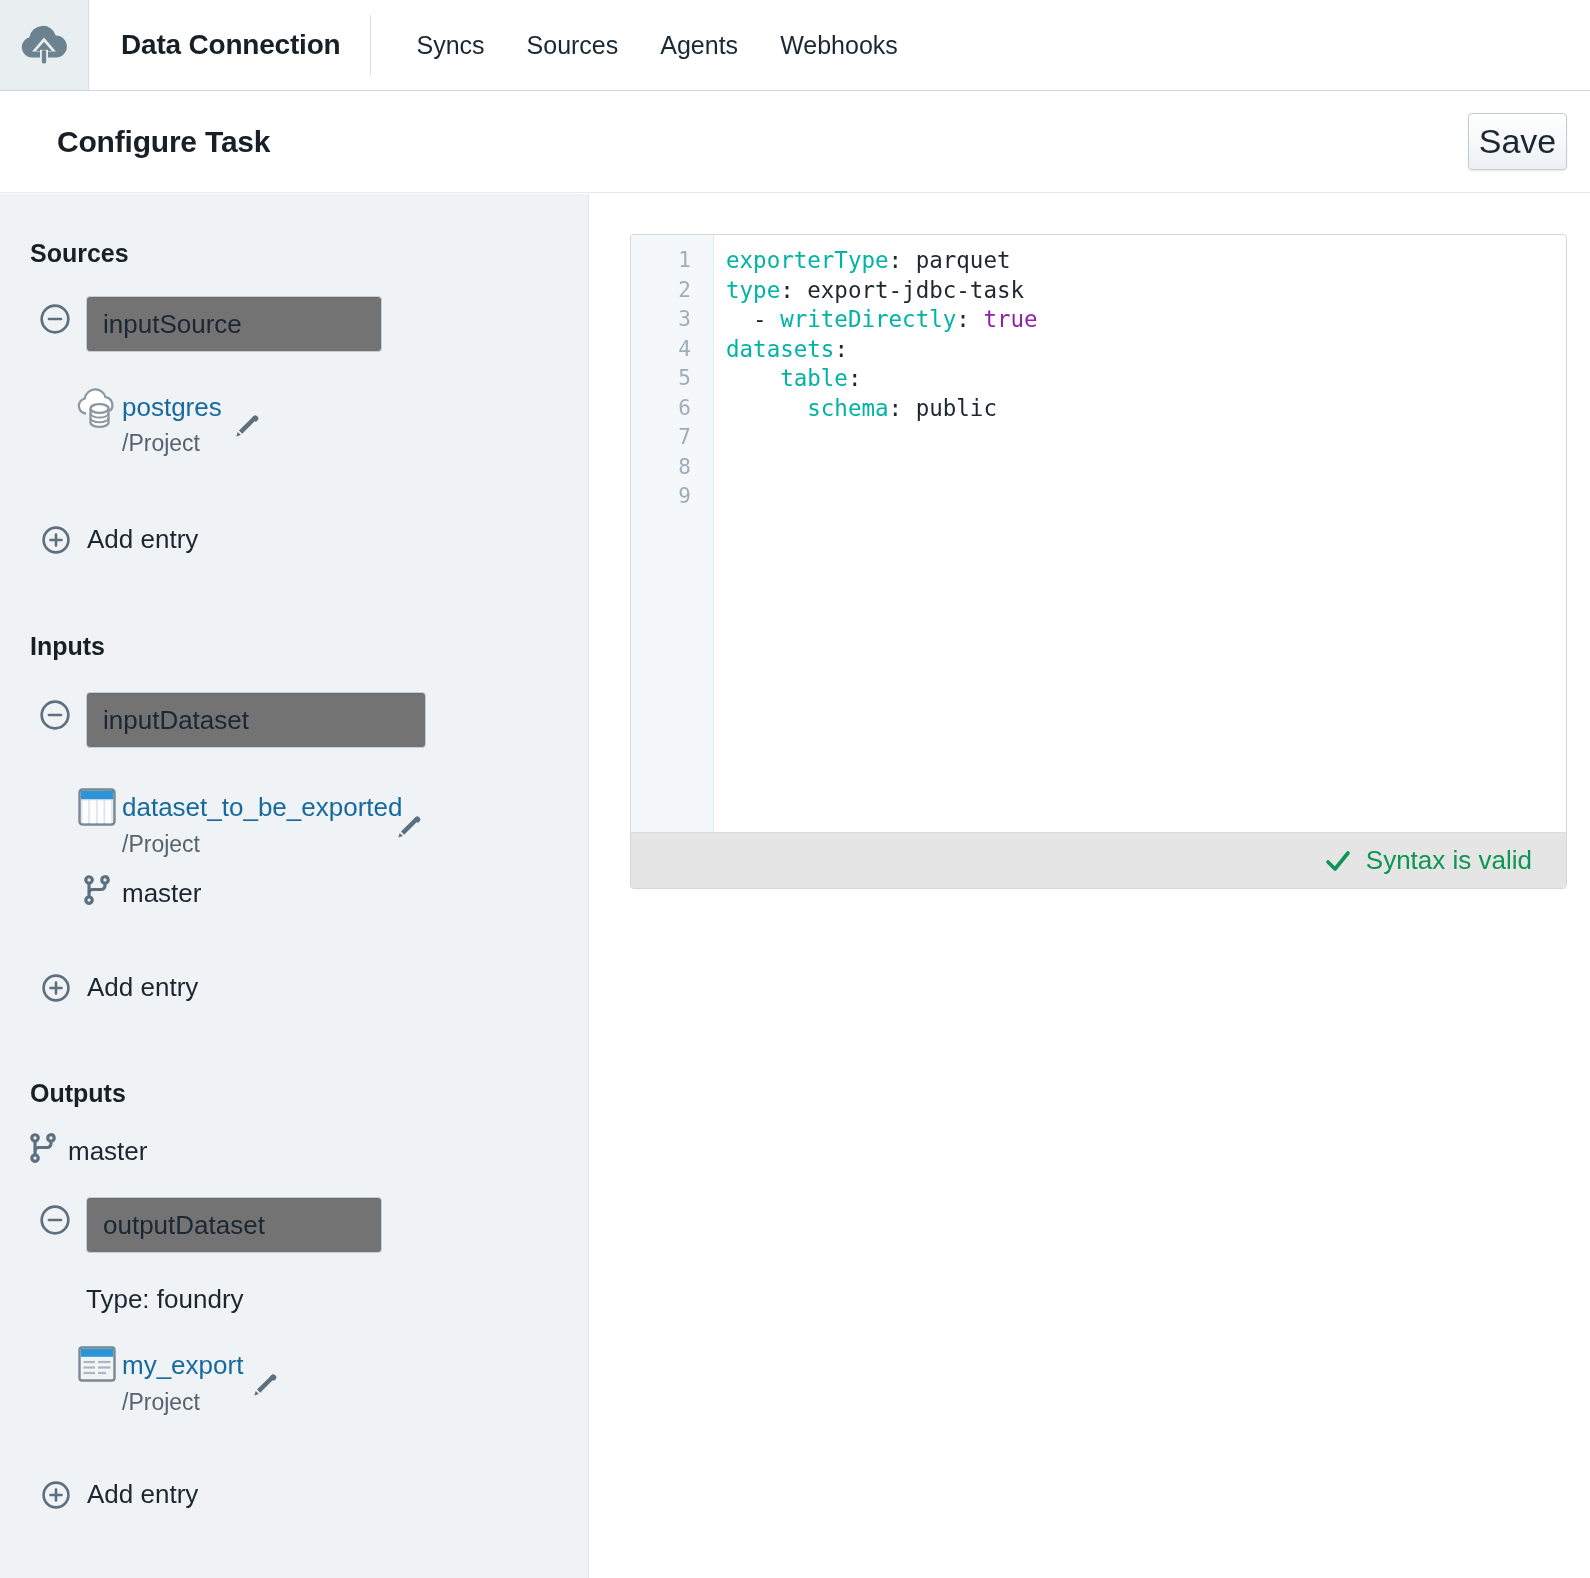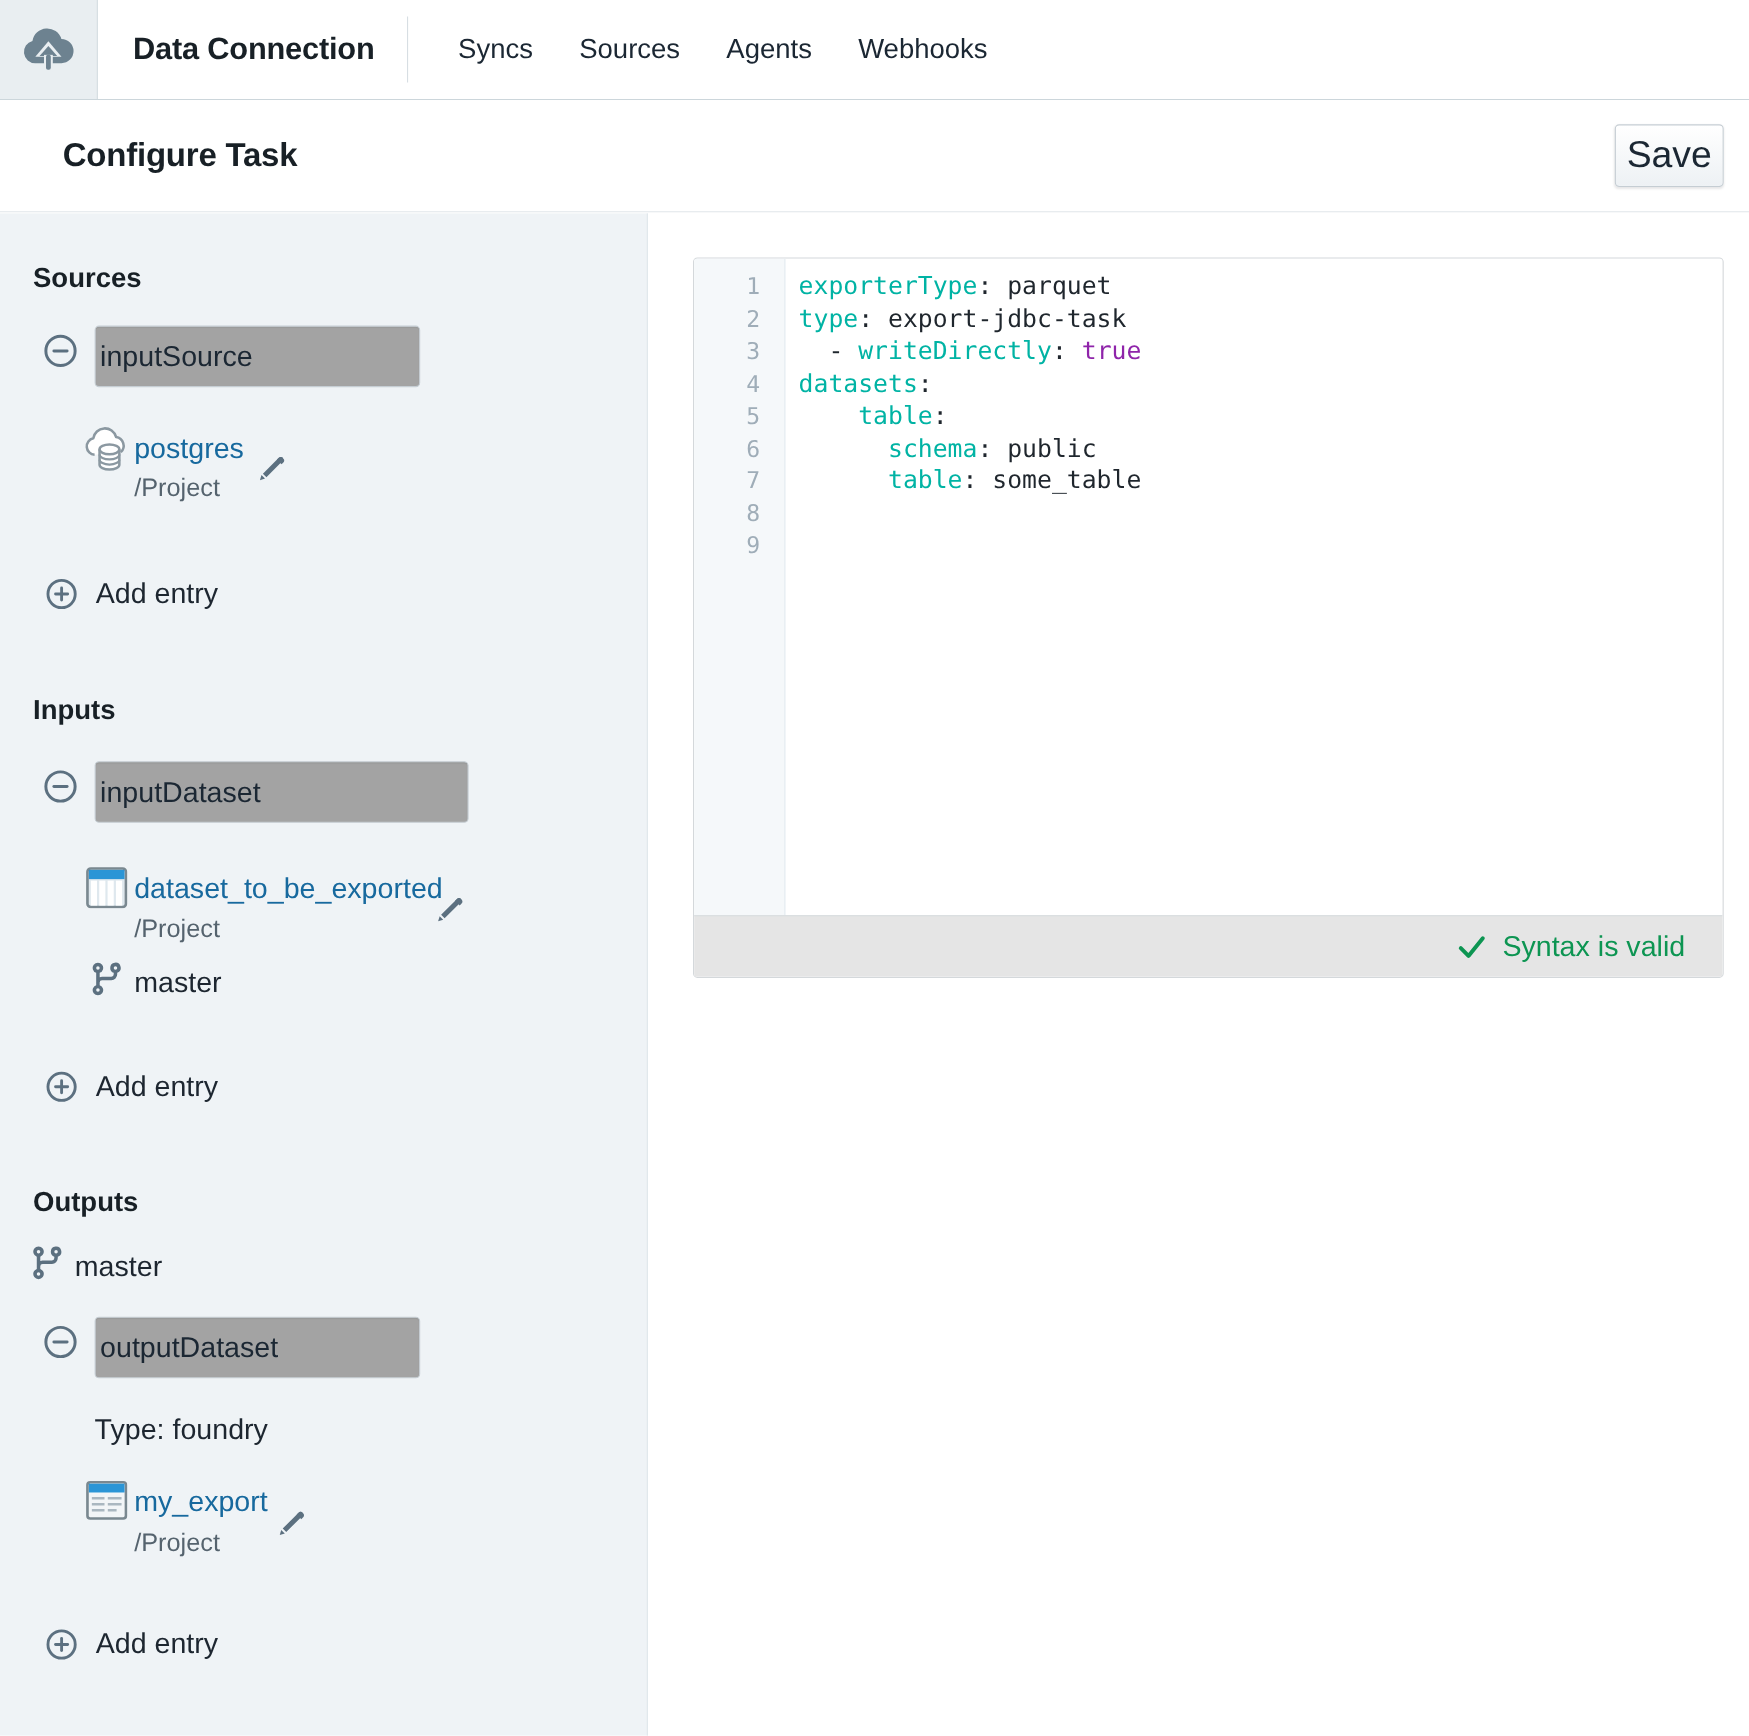--- a/index.html
+++ b/index.html
@@ -24,22 +24,22 @@
   .page-title{font-size:30px;font-weight:700;color:#182026;letter-spacing:-0.2px;}
   .btn-save{width:97px;height:55px;display:flex;align-items:center;justify-content:center;
     background:linear-gradient(#ffffff,#edf1f4);border:1px solid #c5cdd3;border-radius:4px;
     box-shadow:0 1px 2px rgba(16,22,26,.1);font-size:34px;color:#1b2733;cursor:pointer;}
   
   .sidebar{position:absolute;left:0;top:194px;width:589px;height:1384px;background:#eff3f6;
     border-right:1px solid #dfe7ec;box-sizing:border-box;}
   .sb-abs{position:absolute;}
   .sb-heading{font-size:25px;font-weight:700;color:#182026;}
   .round-btn{cursor:pointer;display:block;}
-  .entry-input{box-sizing:border-box;border:1px solid #c6ced4;border-radius:4px;background:#a3a3a3;
-    font-family:"Liberation Sans",sans-serif;font-size:26px;color:#1b2733;padding:0 4px;
+  .entry-input{box-sizing:border-box;border:1px solid #c6ced4;border-radius:4px;background:#737373;
+    font-family:"Liberation Sans",sans-serif;font-size:26px;color:#1b2733;padding:0 16px;
     box-shadow:inset 0 1px 1px rgba(16,22,26,.08);outline:none;}
   .res-link{font-size:26px;font-weight:500;color:#17699e;text-decoration:none;cursor:pointer;display:inline-block;}
   .res-path{font-size:23px;color:#55636e;margin-top:6px;}
   .plain-label{font-size:26px;color:#1d2630;}
   .add-entry{display:flex;align-items:center;gap:16px;cursor:pointer;}
   .add-entry .plain-label{font-weight:400;}
   .pencil{cursor:pointer;}
   
   .main{position:absolute;left:590px;top:194px;width:1000px;height:1384px;background:#fff;}
   .editor{position:absolute;left:40px;top:40px;width:937px;height:655px;background:#fff;
@@ -251,21 +251,20 @@
           <div class="num">8</div>
           <div class="num">9</div>
         </div>
       <div class="code" id="code">
           <div class="code-line"><span class="tok-key">exporterType</span><span class="tok-plain">: parquet</span></div>
           <div class="code-line"><span class="tok-key">type</span><span class="tok-plain">: export-jdbc-task</span></div>
           <div class="code-line"><span class="tok-plain">  - </span><span class="tok-key">writeDirectly</span><span class="tok-plain">: </span><span class="tok-bool">true</span></div>
           <div class="code-line"><span class="tok-key">datasets</span><span class="tok-plain">:</span></div>
           <div class="code-line"><span class="tok-plain">    </span><span class="tok-key">table</span><span class="tok-plain">:</span></div>
           <div class="code-line"><span class="tok-plain">      </span><span class="tok-key">schema</span><span class="tok-plain">: public</span></div>
-          <div class="code-line"><span class="tok-plain">      </span><span class="tok-key">table</span><span class="tok-plain">: some_table</span></div>
           <div class="code-line">&nbsp;</div>
         </div>
     </div>
     <div class="status-bar">
       <span>
         <svg width="30" height="28" viewBox="0 0 30 28">
           <polyline points="5,15 12,22 25,6" fill="none" stroke="#0d9552" stroke-width="3.6" stroke-linecap="round" stroke-linejoin="round"></polyline>
         </svg>
       </span>
       <span class="status-text">Syntax is valid</span>

